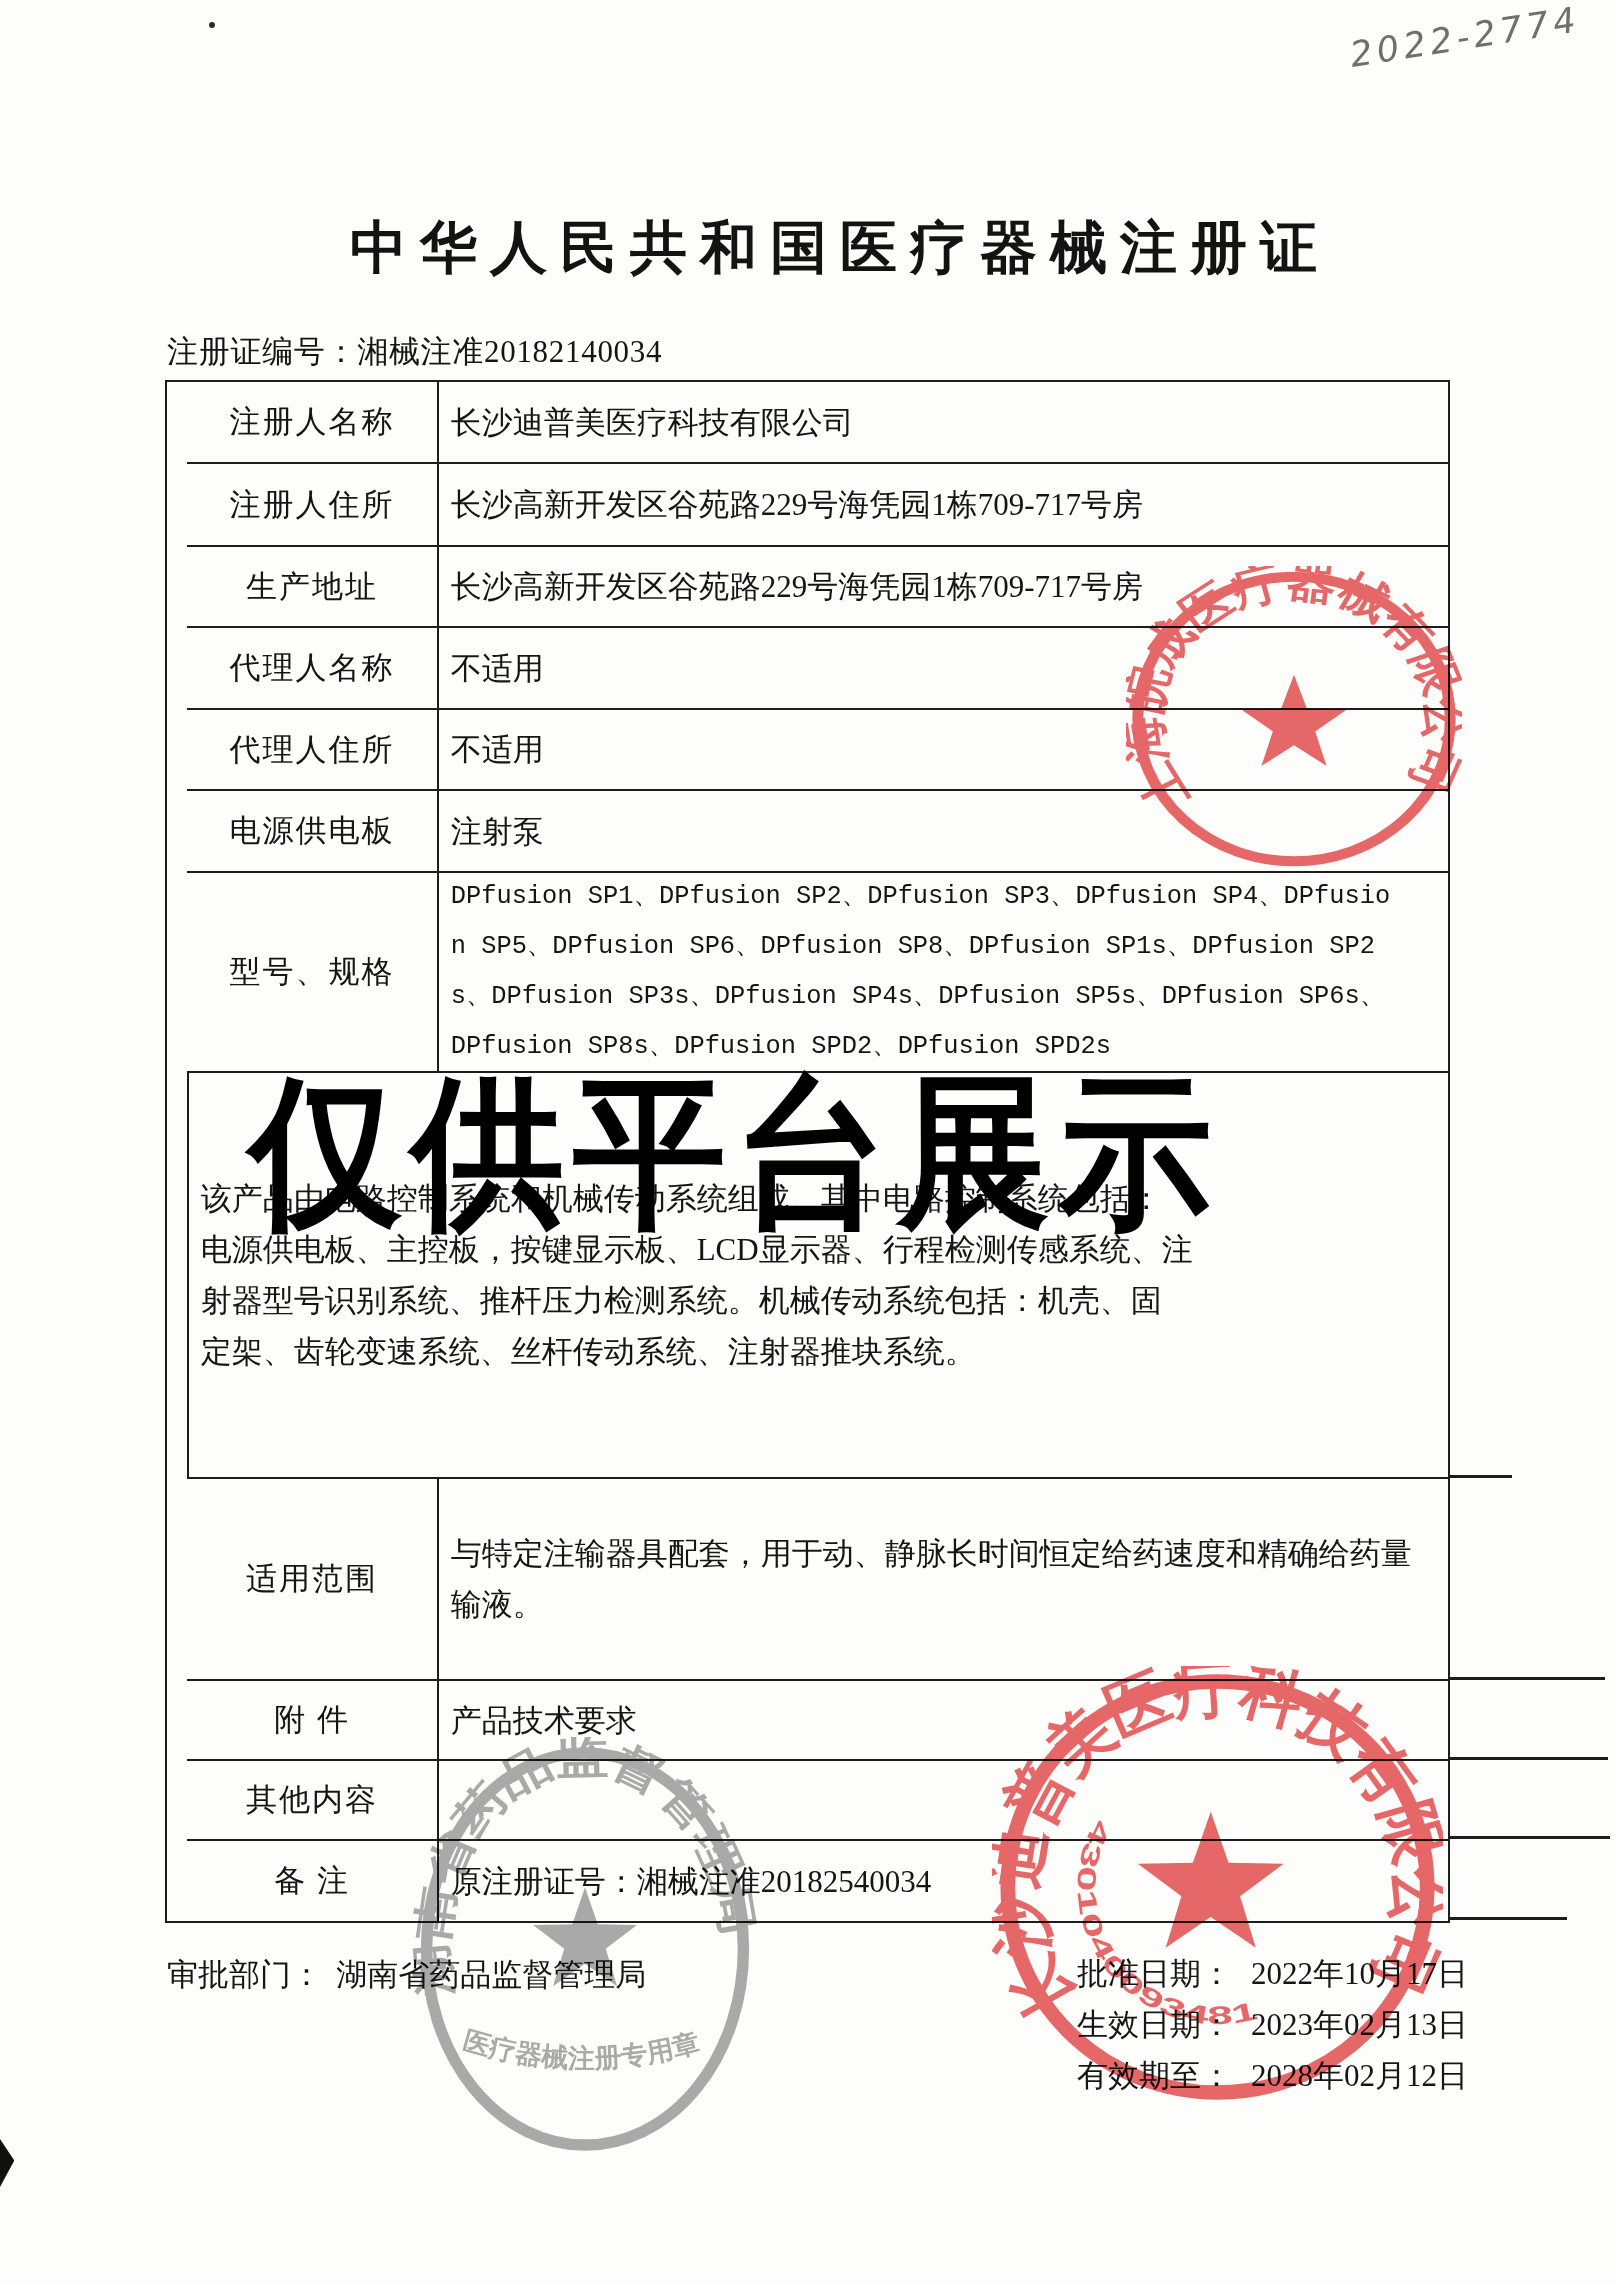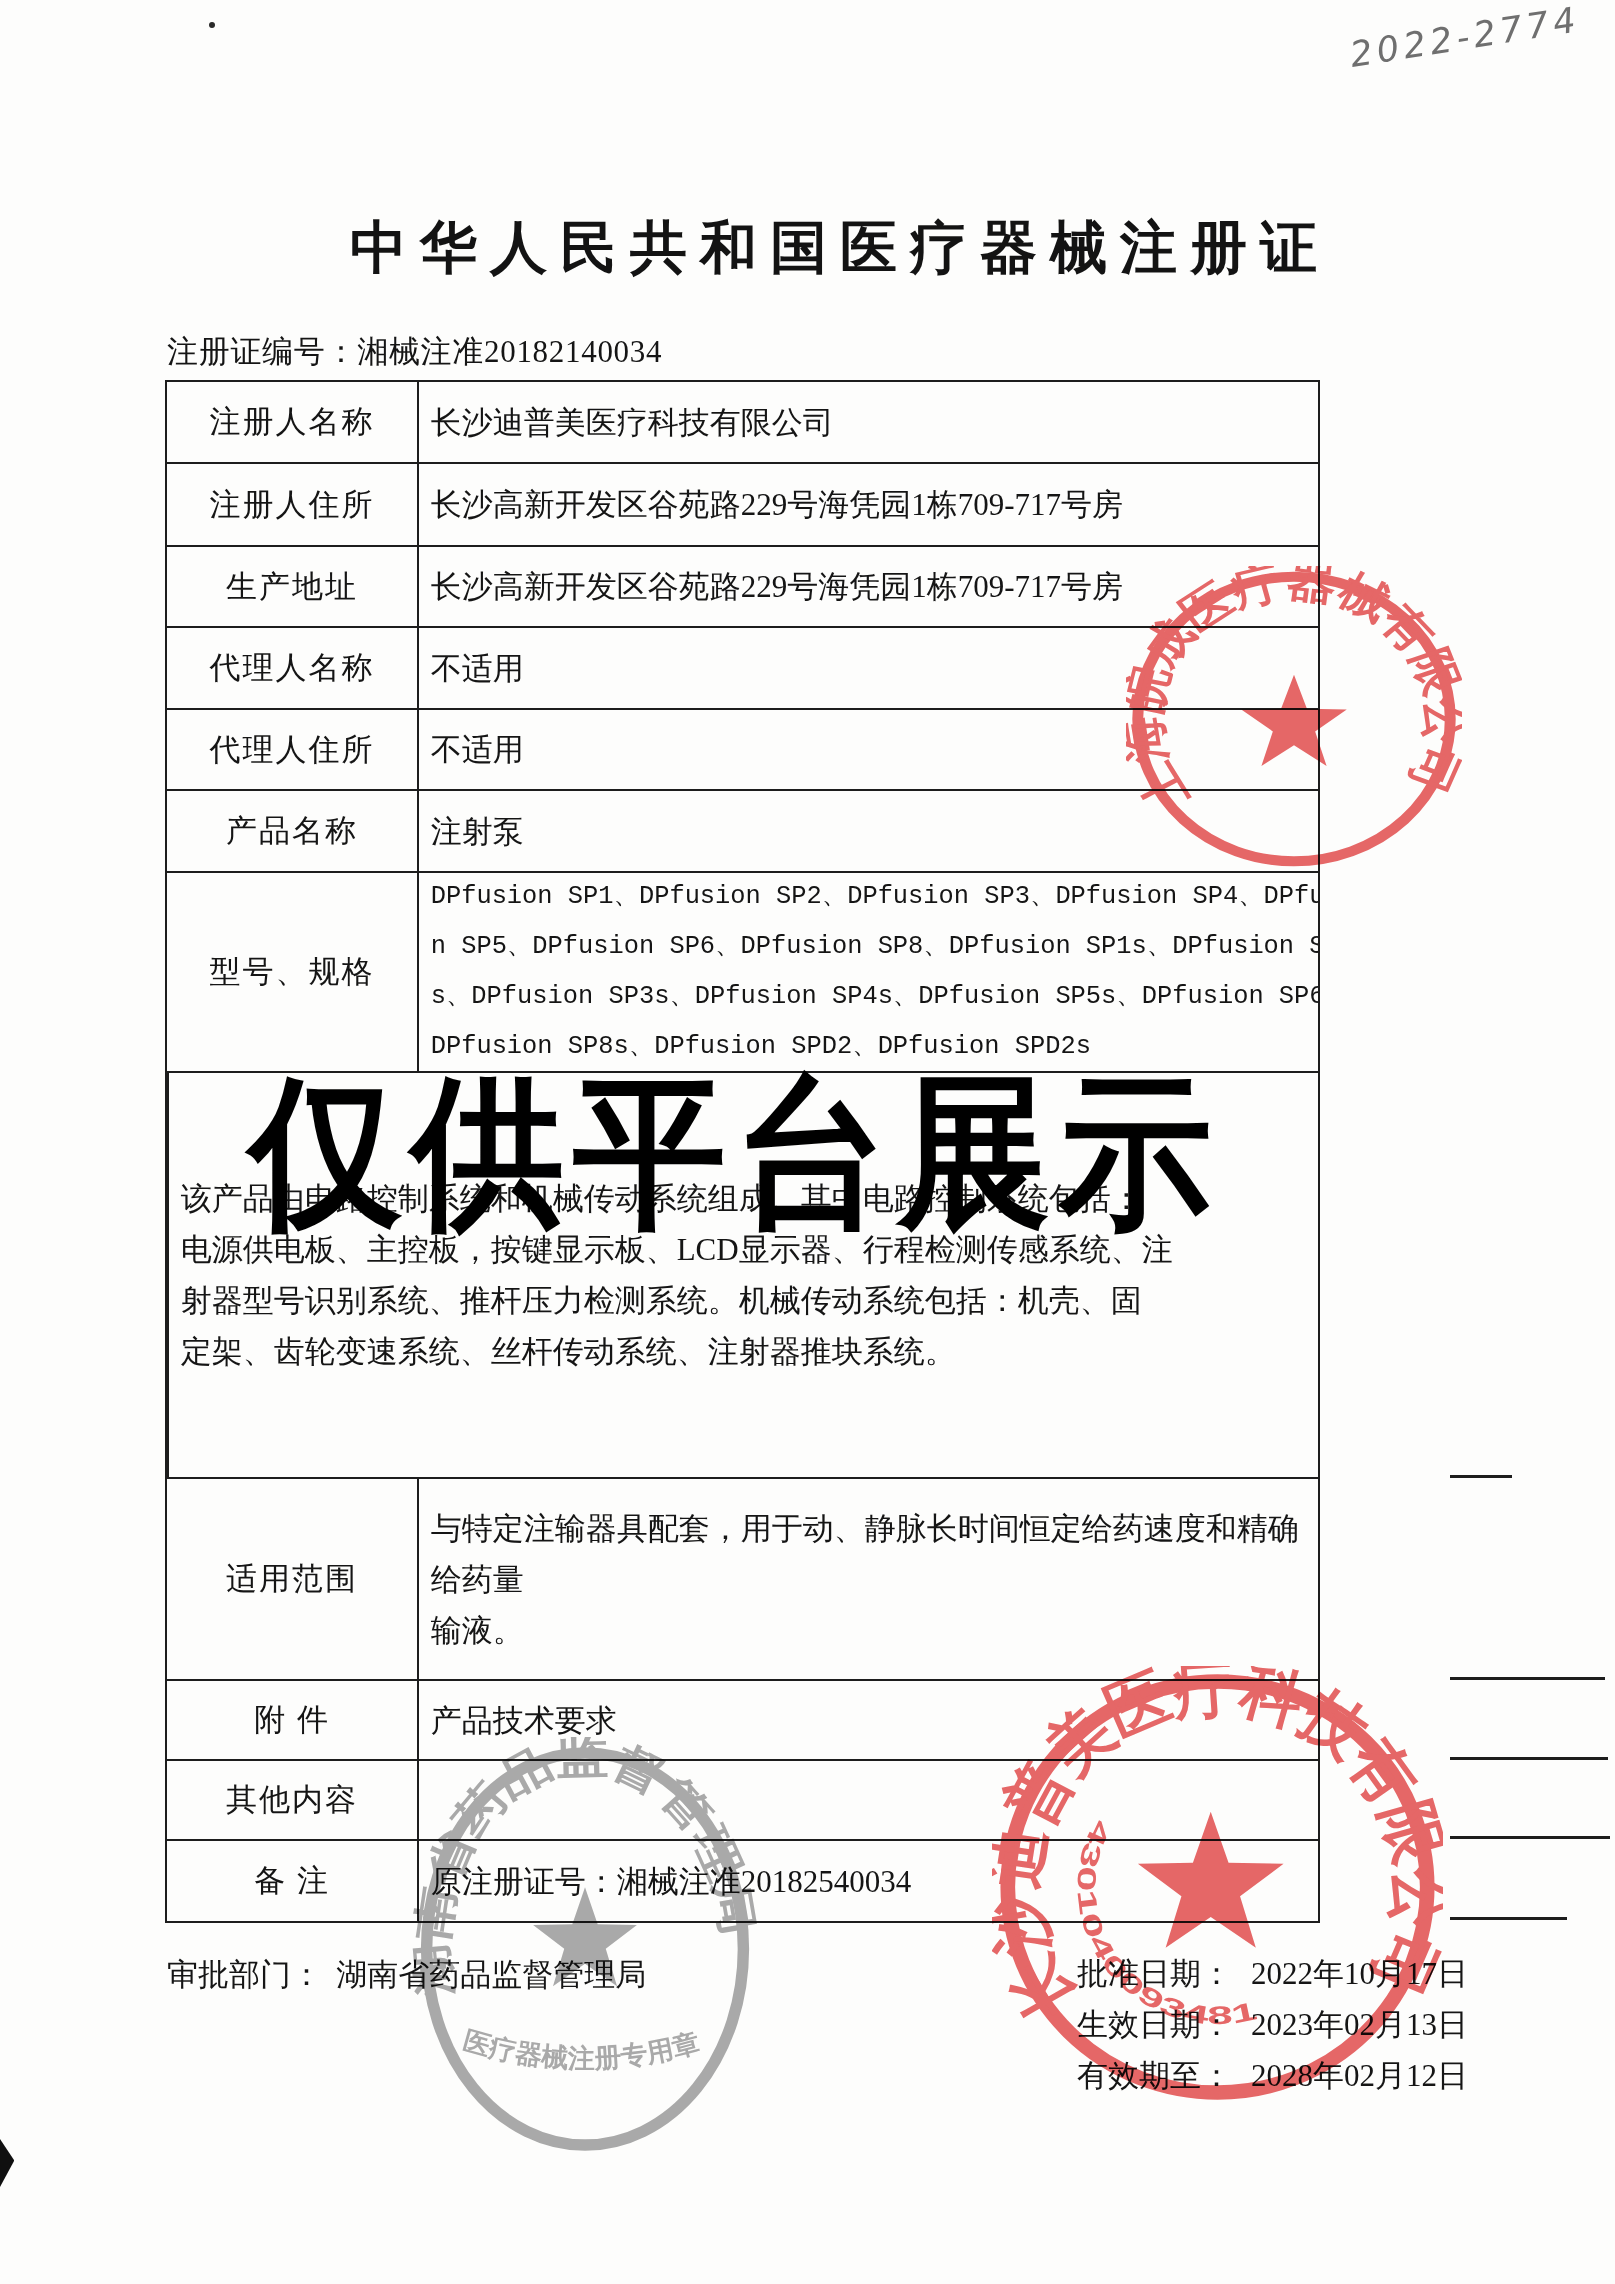--- a/index.html
+++ b/index.html
@@ -18,22 +18,22 @@
     font-family:"DejaVu Sans",sans-serif;font-style:italic;font-size:35px;
     color:#6f6f6f;letter-spacing:4.6px;white-space:nowrap;
   }
   .dot-artifact{position:absolute;top:22px;left:209px;width:5.9px;height:5.9px;background:#2a2a2a;border-radius:50%;}
   .corner-artifact{
     position:absolute;top:2139px;left:0;width:14.3px;height:48px;background:#101010;
     clip-path:polygon(0 0,100% 45%,0 100%);
   }
   
   .doc-table{
-    position:absolute;top:380px;left:165px;width:1155px;
-    border:2.6px solid #1d1d1d;box-sizing:border-box;background:transparent;
+    position:absolute;top:380px;left:165px;width:1285px;
+    border:2.6px solid #1d1d1d;box-sizing:border-box;background:transparent;padding-left:20px;
   }
   .t-row{display:flex;border-top:2px solid #1d1d1d;box-sizing:border-box;}
   .t-row:first-child{border-top:none;}
   .cell-label{
     flex:0 0 250px;width:250px;display:flex;align-items:center;justify-content:center;
     font-size:31px;letter-spacing:2px;text-align:center;box-sizing:border-box;
   }
   .cell-value{
     flex:1;border-left:2px solid #1d1d1d;display:flex;align-items:center;
     padding:3.9px 11.7px;font-size:31px;line-height:51px;white-space:pre-line;
@@ -92,21 +92,21 @@
     </div>
     <div class="t-row" style="height:82px">
       <div class="cell-label">代理人名称</div>
       <div class="cell-value">不适用</div>
     </div>
     <div class="t-row" style="height:81px">
       <div class="cell-label">代理人住所</div>
       <div class="cell-value">不适用</div>
     </div>
     <div class="t-row" style="height:82px">
-      <div class="cell-label">产品名称</div>
+      <div class="cell-label">电源供电板</div>
       <div class="cell-value">注射泵</div>
     </div>
     <div class="t-row mono" style="height:200px">
       <div class="cell-label">型号、规格</div>
       <div class="cell-value">DPfusion SP1、DPfusion SP2、DPfusion SP3、DPfusion SP4、DPfusio
 n SP5、DPfusion SP6、DPfusion SP8、DPfusion SP1s、DPfusion SP2
 s、DPfusion SP3s、DPfusion SP4s、DPfusion SP5s、DPfusion SP6s、
 DPfusion SP8s、DPfusion SPD2、DPfusion SPD2s</div>
     </div>
     <div class="t-row" style="height:406px">

